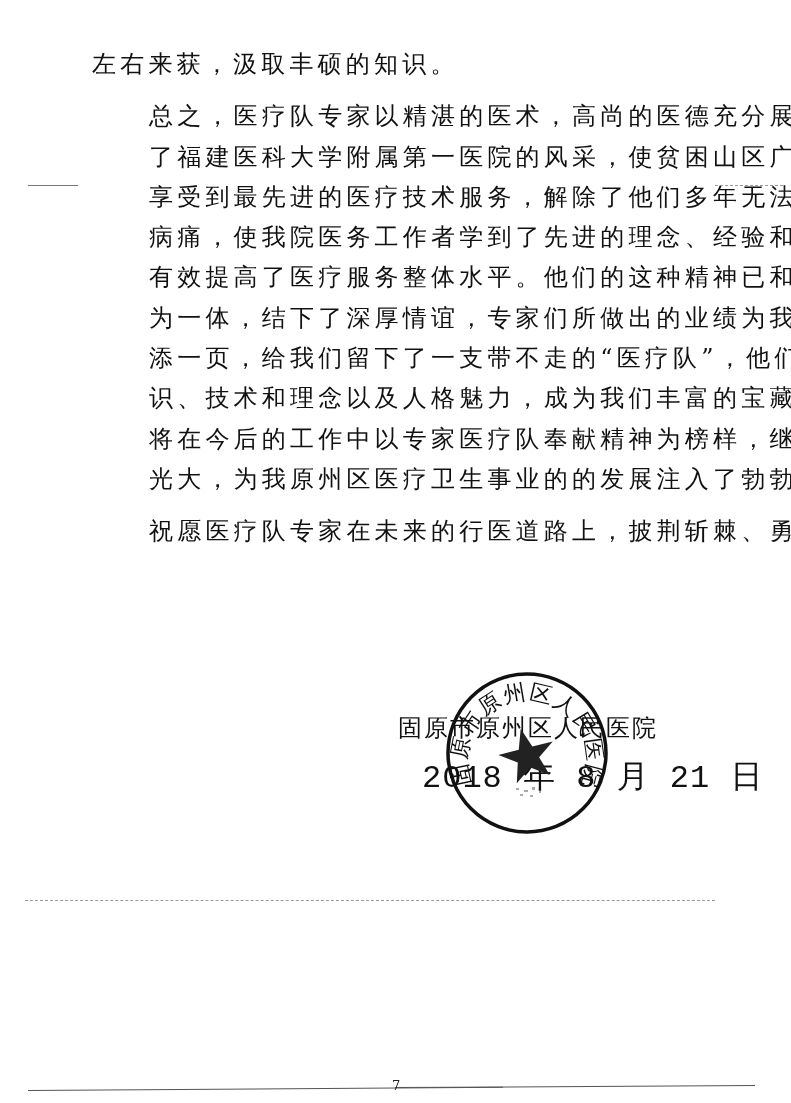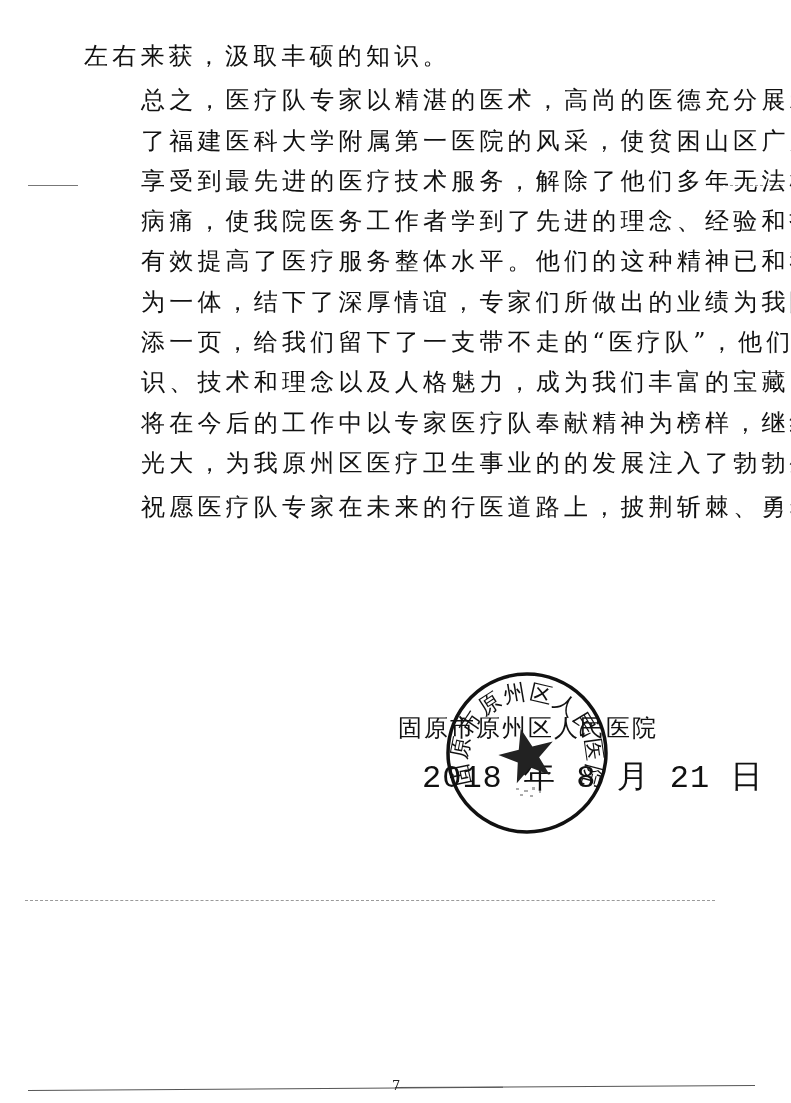--- a/index.html
+++ b/index.html
@@ -8,21 +8,21 @@
     position: relative; overflow: hidden;
     font-family: "DejaVu Serif", "Liberation Serif", serif;
     color: #111;
   }
   .page { position: absolute; left: 0; top: 0; width: 791px; height: 1103px; }
   .body-text {
     position: absolute; left: 80px; top: 32px; width: 640px;
     font-size: 24px; line-height: 40.3px; letter-spacing: 4.2px;
     text-align: justify;
   }
-  .para { margin: 4px; }
+  .para { margin: 12px; }
   .para.indent { text-indent: 57px; }
   .line { display: block; white-space: nowrap; }
   .scan-line {
     position: absolute; height: 0; border-top: 1px dashed #9a9a9a;
   }
   .scan-line.solid { border-top: 1.5px solid #555; }
   .signature {
     position: absolute; left: 398px; top: 712px;
     font-size: 24px; letter-spacing: 2px; white-space: nowrap;
   }

